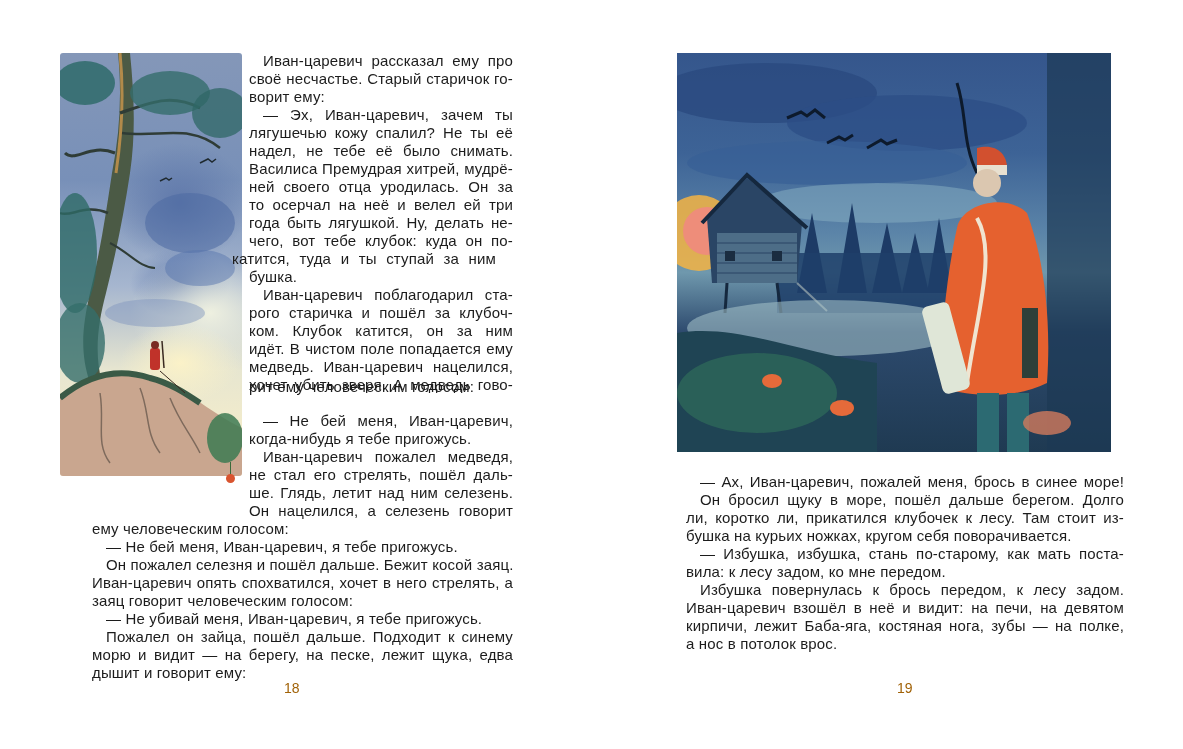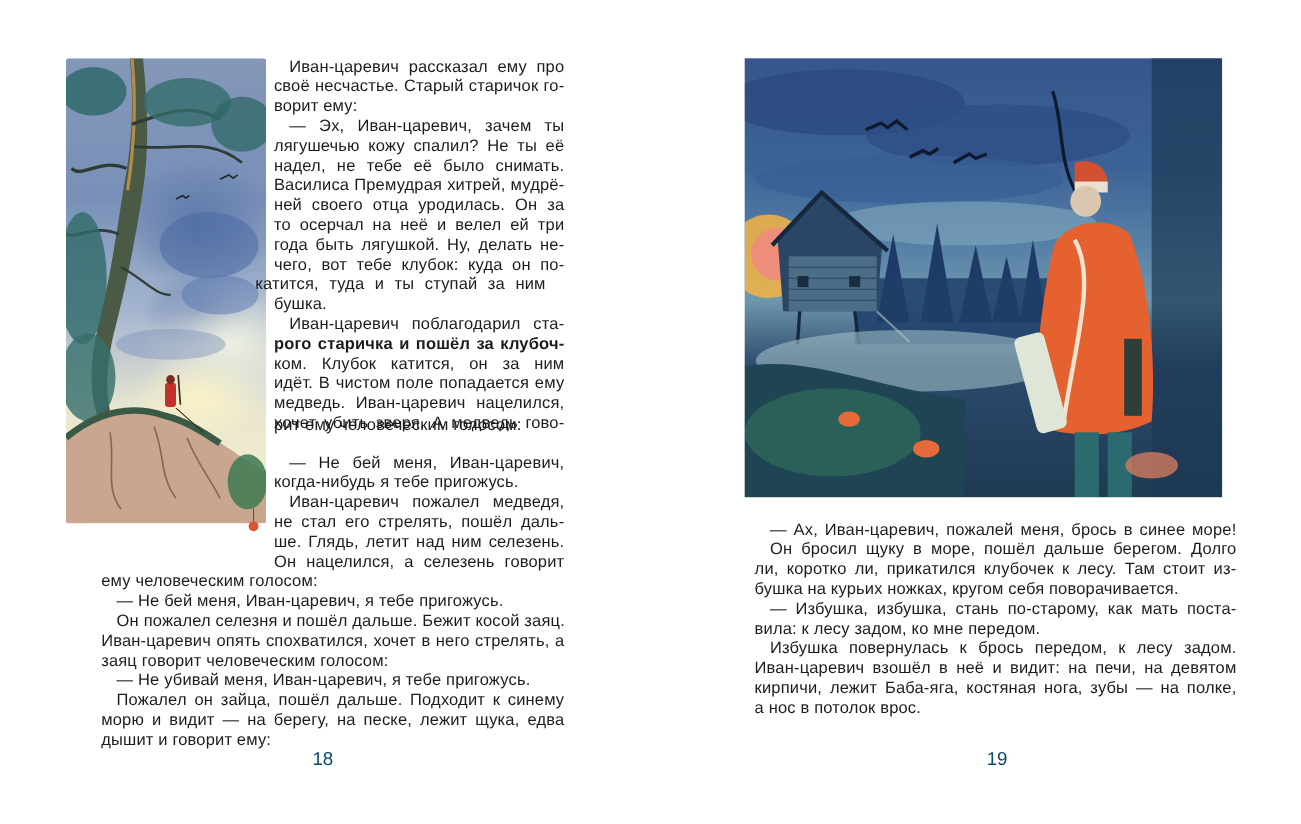--- a/index.html
+++ b/index.html
@@ -18,22 +18,22 @@
     height: 18px;
     white-space: nowrap;
     text-align: justify;
     text-align-last: justify;
     letter-spacing: 0.15px;
   }
   .text-line.last { text-align-last: left; }
 
   .page-number {
     position: absolute;
-    font-size: 17px;
-    color: #0c4a6e;
+    font-size: 14px;
+    color: #a16207;
     top: 680px;
   }
 
   
   .illus-left {
     position: absolute; left: 60px; top: 53px; width: 182px; height: 423px;
     overflow: hidden;
     border-radius: 3px;
     background:
       radial-gradient(ellipse 60px 40px at 120px 310px, #fbf2c8 0%, rgba(251,242,200,0) 100%),
@@ -108,21 +108,21 @@
       <div class="text-line" style="left:249px; top:124px; width:264px;">лягушечью кожу спалил? Не ты её</div>
       <div class="text-line" style="left:249px; top:142px; width:264px;">надел, не тебе её было снимать.</div>
       <div class="text-line" style="left:249px; top:160px; width:264px;">Василиса Премудрая хитрей, мудрё-</div>
       <div class="text-line" style="left:249px; top:178px; width:264px;">ней своего отца уродилась. Он за</div>
       <div class="text-line" style="left:249px; top:196px; width:264px;">то осерчал на неё и велел ей три</div>
       <div class="text-line" style="left:249px; top:214px; width:264px;">года быть лягушкой. Ну, делать не-</div>
       <div class="text-line" style="left:249px; top:232px; width:264px;">чего, вот тебе клубок: куда он по-</div>
       <div class="text-line" style="left:232px; top:250px; width:264px;">катится, туда и ты ступай за ним</div>
       <div class="text-line last" style="left:249px; top:268px; width:264px;">бушка.</div>
       <div class="text-line" style="left:263px; top:286px; width:250px;">Иван-царевич поблагодарил ста-</div>
-      <div class="text-line" style="left:249px; top:304px; width:264px;font-weight:bold;">рого старичка и пошёл за клубоч-</div>
+      <div class="text-line" style="left:249px; top:304px; width:264px;">рого старичка и пошёл за клубоч-</div>
       <div class="text-line" style="left:249px; top:322px; width:264px;">ком. Клубок катится, он за ним</div>
       <div class="text-line" style="left:249px; top:340px; width:264px;">идёт. В чистом поле попадается ему</div>
       <div class="text-line" style="left:249px; top:358px; width:264px;">медведь. Иван-царевич нацелился,</div>
       <div class="text-line" style="left:249px; top:376px; width:264px;">хочет убить зверя. А медведь гово-</div>
       <div class="text-line last" style="left:249px; top:378px; width:264px;">рит ему человеческим голосом:</div>
       <div class="text-line" style="left:263px; top:412px; width:250px;">— Не бей меня, Иван-царевич,</div>
       <div class="text-line last" style="left:249px; top:430px; width:264px;">когда-нибудь я тебе пригожусь.</div>
       <div class="text-line" style="left:263px; top:448px; width:250px;">Иван-царевич пожалел медведя,</div>
       <div class="text-line" style="left:249px; top:466px; width:264px;">не стал его стрелять, пошёл даль-</div>
       <div class="text-line" style="left:249px; top:484px; width:264px;">ше. Глядь, летит над ним селезень.</div>

